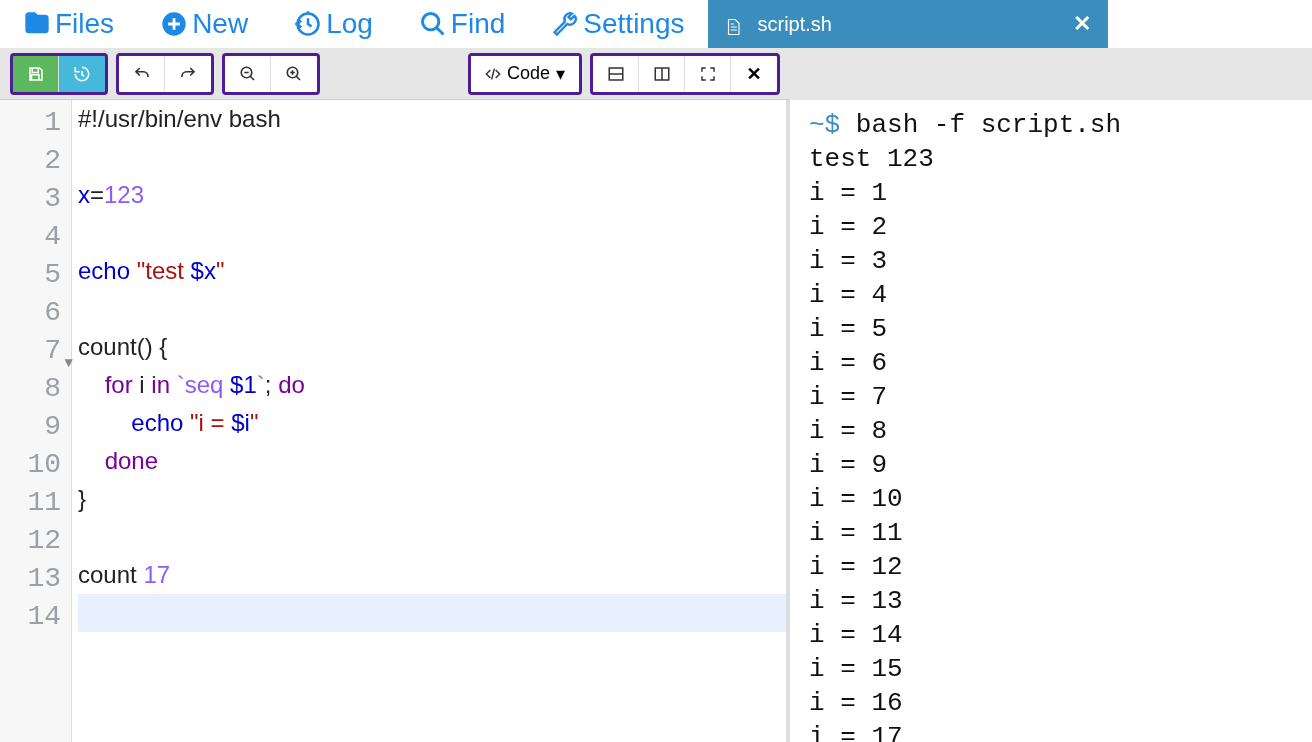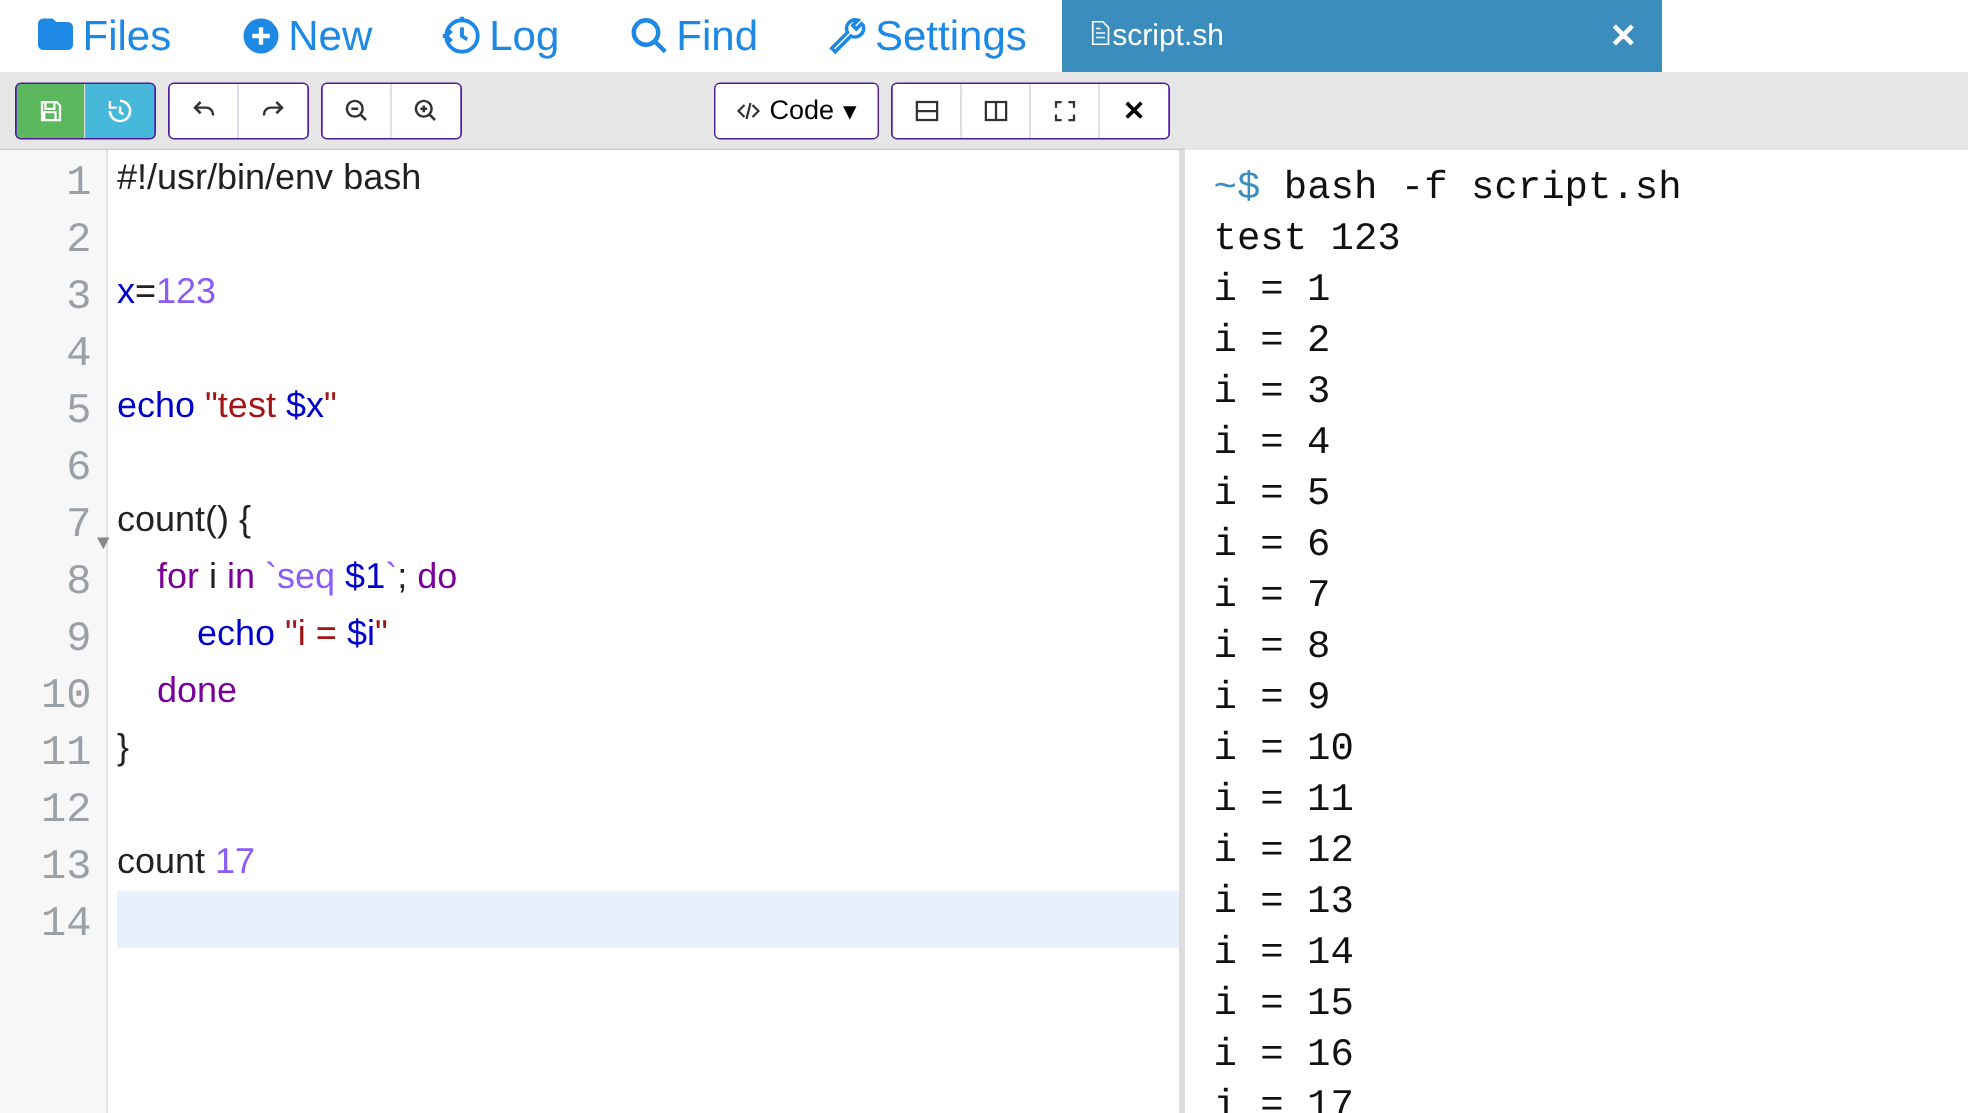--- a/index.html
+++ b/index.html
@@ -6,26 +6,26 @@
 body { font-family: Arial, sans-serif; font-size: 14px; background: #fff; width: 1312px; height: 742px; overflow: hidden; }
 
 
 .topnav { display: flex; align-items: center; height: 48px; background: #fff; }
 .nav-item { display: flex; align-items: center; gap: 4px; padding: 0 23px; color: #1e88e5; cursor: pointer; font-size: 28px; height: 100%; }
 .nav-item svg { width: 28px; height: 28px; }
 .nav-icon { fill: #1e88e5; }
 
 
 .tab { display: flex; align-items: center; background: #3b8dbd; color: #fff; height: 100%; padding: 0 16px; gap: 10px; min-width: 400px; justify-content: space-between; font-size: 20px; }
-.tab-left { display: flex; align-items: flex-start; gap: 0; }
+.tab-left { display: flex; align-items: flex-end; gap: 16px; }
 .tab-close { cursor: pointer; font-size: 22px; font-weight: bold; }
 
 
 .toolbar-row { display: flex; align-items: center; gap: 8px; padding: 8px 10px; background: #e6e6e6; border-bottom: 1px solid #ccc; height: 52px; }
-.tb-group { display: flex; border: 1px solid #4c1d95; border-radius: 4px; overflow: hidden; background: #6d28d9; }
+.tb-group { display: flex; border: 3px solid #4c1d95; border-radius: 4px; overflow: hidden; background: #6d28d9; }
 .tb-btn { display: flex; align-items: center; justify-content: center; width: 46px; height: 36px; border: none; background: #fff; cursor: pointer; border-right: 1px solid #ddd; font-size: 18px; }
 .tb-btn:last-child { border-right: none; }
 .tb-btn.green { background: #5cb85c; color: #fff; }
 .tb-btn.teal { background: #46b8da; color: #fff; }
 .tb-btn-wide { width: auto; padding: 0 14px; gap: 6px; font-size: 18px; }
 .toolbar-spacer { flex: 1; }
 .rhs-bg { background: #e6e6e6; height:52px; flex:1; }
 
 
 .main { display: flex; height: calc(100% - 100px); }

